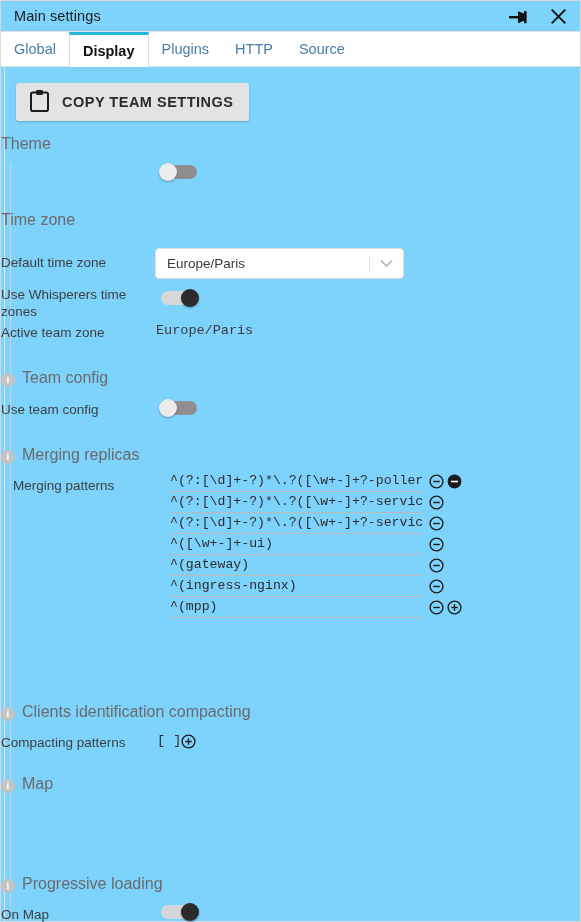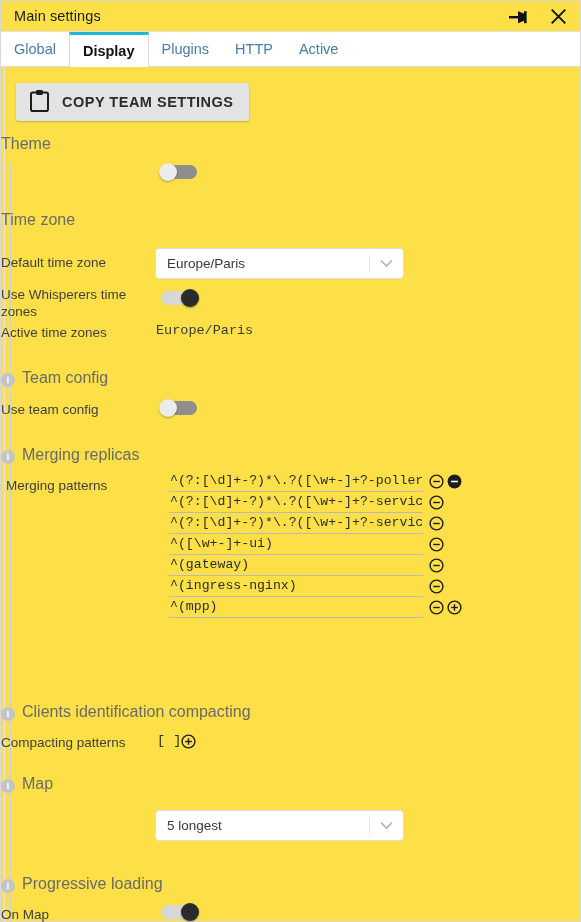--- a/index.html
+++ b/index.html
@@ -7,21 +7,21 @@
     width: 581px;
     height: 922px;
     background: #ffffff;
     font-family: "Liberation Sans", sans-serif;
     overflow: hidden;
   }
   #app {
     position: relative;
     width: 581px;
     height: 922px;
-    background: #fde047;
+    background: #7dd3fc;
     border: 1px solid #d8d8d8;
   }
 
   
   .titlebar {
     position: relative;
     height: 31px;
     border-bottom: 1px solid #e2e2e2;
     display: flex;
     align-items: center;
@@ -280,21 +280,21 @@
     <div class="tab active">
         <span>Display</span>
       </div>
     <div class="tab">
         <span>Plugins</span>
       </div>
     <div class="tab">
         <span>HTTP</span>
       </div>
     <div class="tab">
-        <span>Active</span>
+        <span>Source</span>
       </div>
   </div>
 
   <div class="body-wrap">
     <div class="scroll-rail-outer"></div>
     <div class="scroll-rail-inner"></div>
 
     <div class="content">
 
       <button class="copy-btn">
@@ -324,38 +324,38 @@
             </svg>
         </span>
       </div>
 
       <div class="row-label" style="left:0; top:219px;">Use Whisperers time zones</div>
       <div class="toggle on" style="left:158px; top:222px;">
         <div class="track"></div>
         <div class="knob"></div>
       </div>
 
-      <div class="row-label" style="left:0; top:257px;">Active time zones</div>
+      <div class="row-label" style="left:0; top:257px;">Active team zone</div>
       <div class="mono-val" style="left:155px; top:256px;">Europe/Paris</div>
 
       <div class="sec-title with-info" style="left:0; top:302px;">
         <span class="info-icon">i</span>
         <span>Team config</span>
       </div>
       <div class="row-label" style="left:0; top:334px;">Use team config</div>
       <div class="toggle off" style="left:158px; top:332px;">
         <div class="track"></div>
         <div class="knob"></div>
       </div>
 
       <div class="sec-title with-info" style="left:0; top:379px;">
         <span class="info-icon">i</span>
         <span>Merging replicas</span>
       </div>
-      <div class="row-label" style="left:5px; top:410px;">Merging patterns</div>
+      <div class="row-label" style="left:12px; top:410px;">Merging patterns</div>
 
       <div class="pattern-row" style="top:404px;">
         <input class="pattern-input" value="^(?:[\d]+-?)*\.?([\w+-]+?-poller)" style="">
         <span class="circ-btn" style="left:260px;">
           <svg width="15" height="15" viewBox="0 0 15 15">
               <circle cx="7.5" cy="7.5" r="6.4" fill="none" stroke="#1c1c1c" stroke-width="1.4"></circle>
               <line x1="4.2" y1="7.5" x2="10.8" y2="7.5" stroke="#1c1c1c" stroke-width="1.4"></line>
             </svg>
         </span>
         <span class="circ-btn" style="left:278px;">
@@ -444,29 +444,20 @@
             <circle cx="7.5" cy="7.5" r="6.4" fill="none" stroke="#1c1c1c" stroke-width="1.4"></circle>
             <line x1="4.2" y1="7.5" x2="10.8" y2="7.5" stroke="#1c1c1c" stroke-width="1.4"></line>
             <line x1="7.5" y1="4.2" x2="7.5" y2="10.8" stroke="#1c1c1c" stroke-width="1.4"></line>
           </svg>
       </span>
 
       <div class="sec-title with-info" style="left:0; top:708px;">
         <span class="info-icon">i</span>
         <span>Map</span>
       </div>
-      <div class="select" style="left:154px; top:743px;">
-        <span class="select-value">5 longest</span>
-        <span class="select-sep"></span>
-        <span class="select-arrow">
-          <svg width="13" height="9" viewBox="0 0 13 9">
-              <polyline points="1,1.5 6.5,7 12,1.5" fill="none" stroke="#b3b3b3" stroke-width="1.7"></polyline>
-            </svg>
-        </span>
-      </div>
 
       <div class="sec-title with-info" style="left:0; top:808px;">
         <span class="info-icon">i</span>
         <span>Progressive loading</span>
       </div>
       <div class="row-label" style="left:0; top:839px;">On Map</div>
       <div class="toggle on" style="left:158px; top:836px;">
         <div class="track"></div>
         <div class="knob"></div>
       </div>

